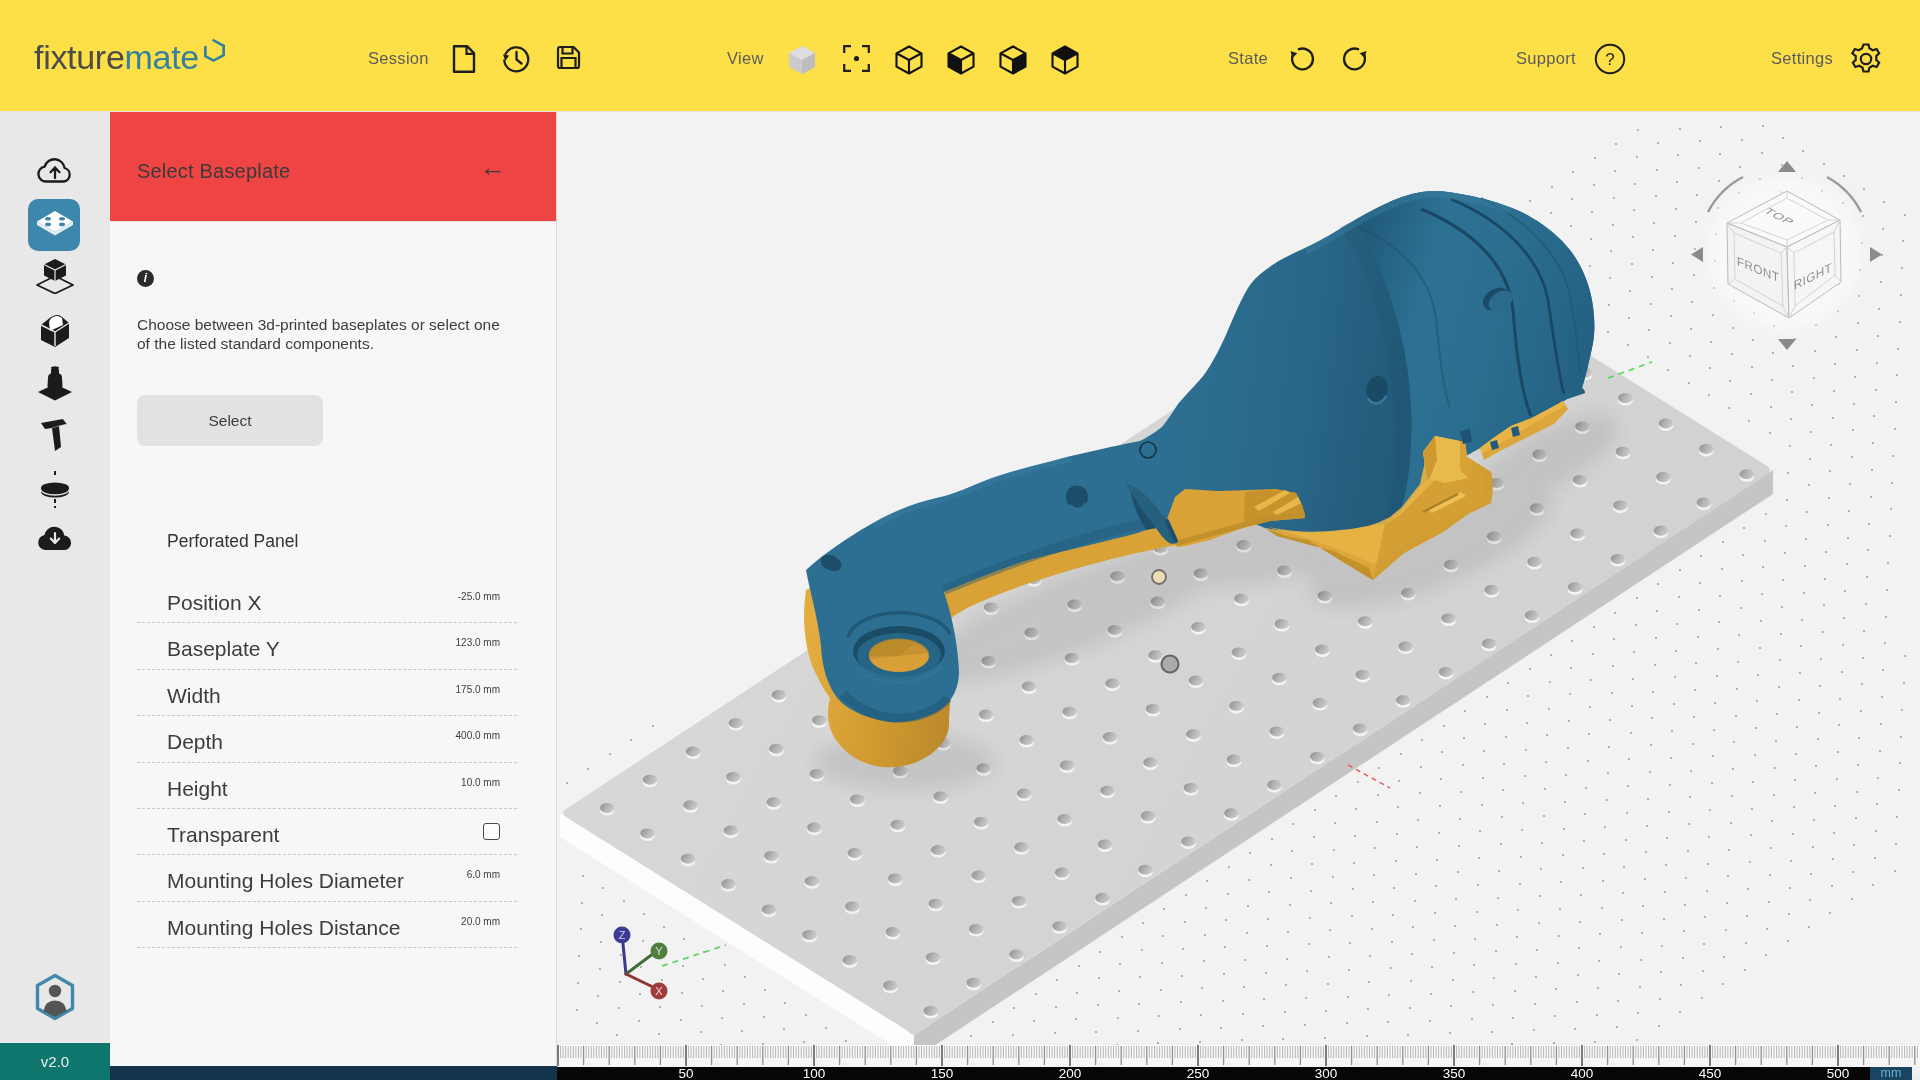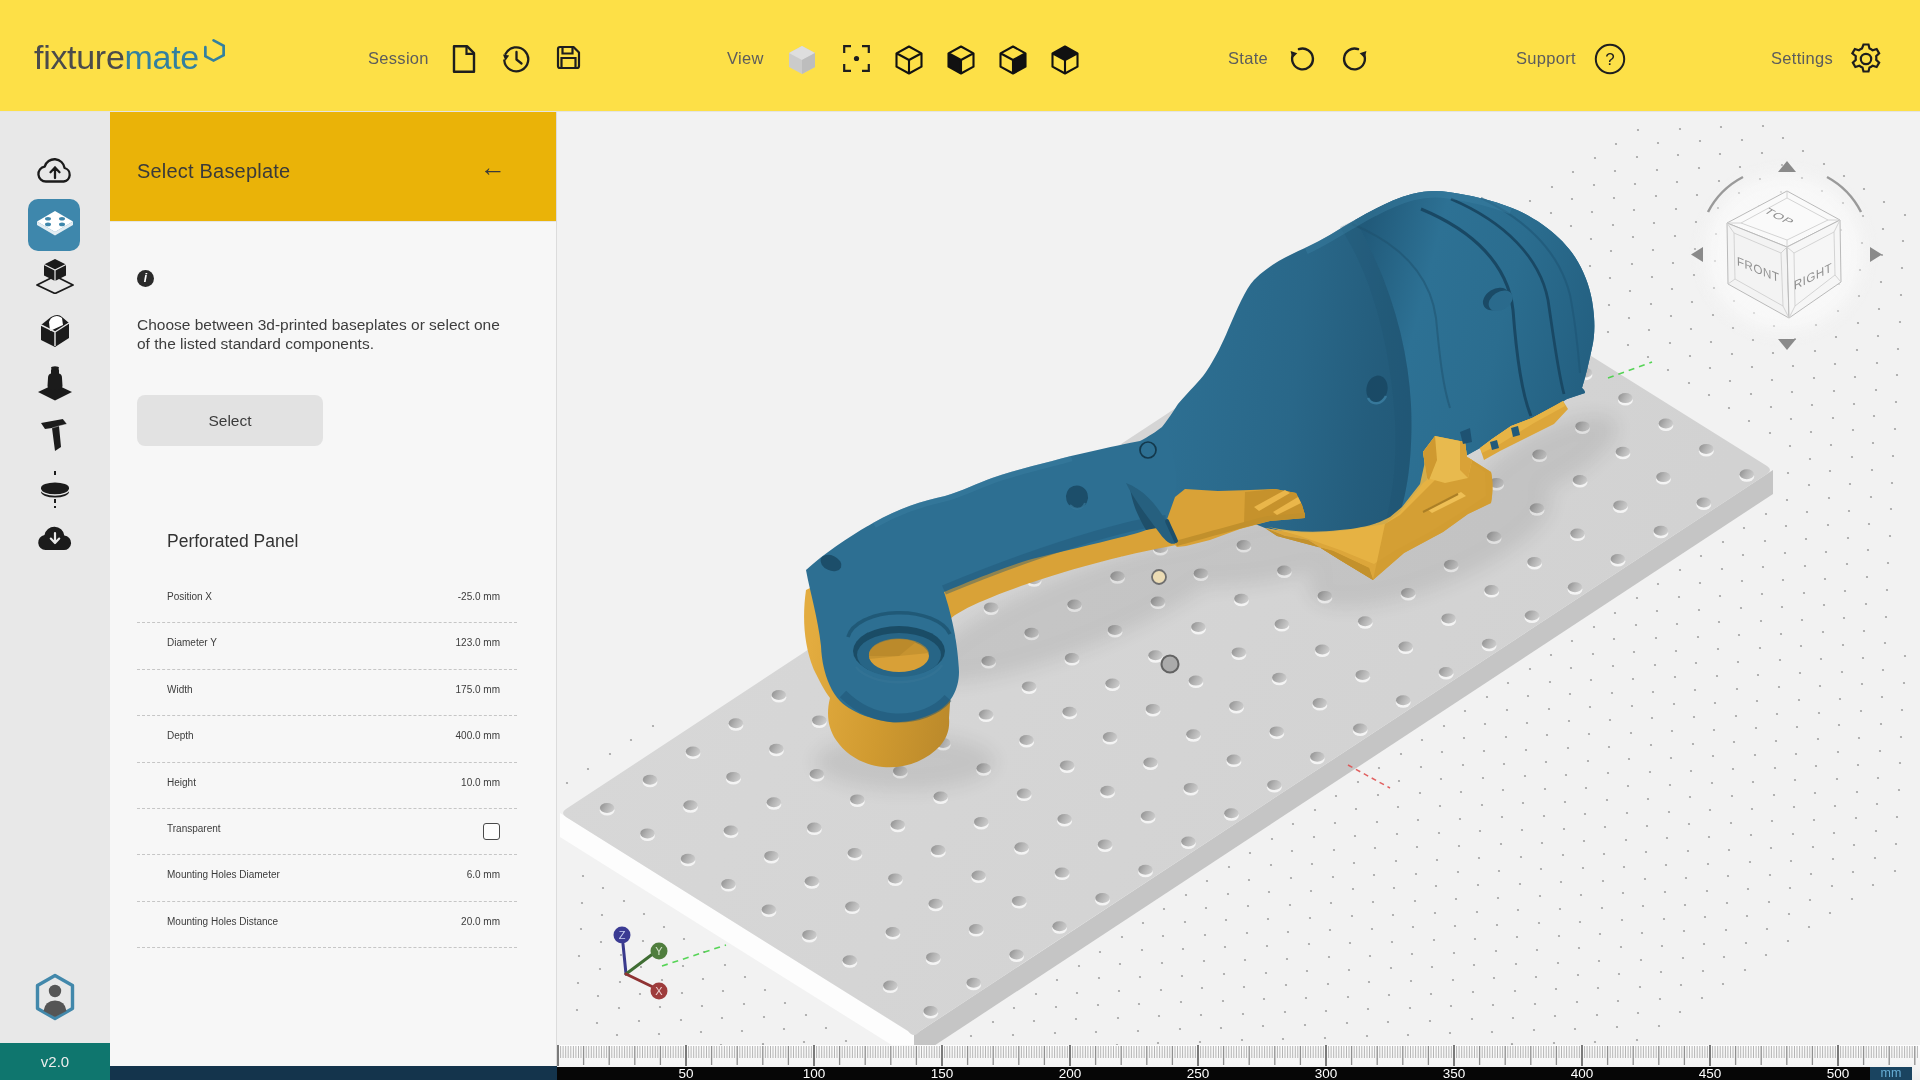--- a/index.html
+++ b/index.html
@@ -16,33 +16,33 @@
 .ticon { position:absolute; top:45px; }
 
 #sidebar { position:absolute; left:0; top:112px; width:110px; height:931px; background:#e8e8e8; }
 #sidebar svg { position:absolute; left:50%; transform:translateX(-50%); }
 .seltile { position:absolute; left:28px; top:87px; width:52px; height:52px; background:#3e87ac; border-radius:10px; }
 #vbar { position:absolute; left:0; top:1043px; width:110px; height:37px; background:#0f766e;
   color:#ededed; font-size:15px; line-height:37px; text-align:center; }
 
 #panel { position:absolute; left:110px; top:112px; width:447px; height:954px; background:#f7f7f7;
   border-right:1px solid #dcdcdc; }
-#phead { position:absolute; left:0; top:0; width:446px; height:110px; background:#eab308;
+#phead { position:absolute; left:0; top:0; width:446px; height:110px; background:#ef4444;
   border-bottom:1px solid #e5e5e5; }
 #phead .title { position:absolute; left:27px; top:48px; font-size:20px; color:#3a3a3a; letter-spacing:0.2px; }
 #phead .back { position:absolute; left:370px; top:40px; font-size:26px; color:#3a3a3a; }
 .info { position:absolute; left:27px; top:158px; width:17px; height:17px; background:#2b2b2b;
   border-radius:50%; color:#fff; font-size:12px; font-weight:bold; text-align:center; line-height:17px; font-style:italic; }
 #ptext { position:absolute; left:27px; top:203px; width:375px; font-size:15.5px; line-height:19px; color:#3d3d3d; }
 #selbtn { position:absolute; left:27px; top:283px; width:186px; height:51px; background:#e2e2e2;
   border-radius:8px; font-size:15.5px; color:#3b3b3b; text-align:center; line-height:51px; }
 #ptitle2 { position:absolute; left:27px; top:419px; font-size:17.5px; color:#333;margin-left:30px; }
 #ptable { position:absolute; left:27px; top:465px; width:380px; }
 .prow { position:relative; height:46.4px; border-bottom:1px dashed #c6c6c6; }
-.prow .lab { position:absolute; left:30px; top:14px; font-size:10px; color:#3c3c3c; }
+.prow .lab { position:absolute; left:30px; top:14px; font-size:21px; color:#3c3c3c; }
 .prow .val { position:absolute; right:17px; top:14px; font-size:10px; color:#3c3c3c; }
 .cbx { position:absolute; right:17px; top:14px; width:17px; height:17px; background:#fdfdfd;
   border:1.6px solid #4a4a4a; border-radius:3px; }
 
 #navybar { position:absolute; left:110px; top:1066px; width:447px; height:14px; background:#14344c; }
 #rulerwrap { position:absolute; left:557px; top:1045px; width:1363px; height:35px;
   background:linear-gradient(#fdfdfd,#ededed); }
 #blackband { position:absolute; left:557px; top:1067px; width:1313px; height:13px; background:#060606; }
 .rnum { position:absolute; top:-1px; transform:translateX(-50%); color:#fff; font-size:13.5px; }
 #mmchip { position:absolute; left:1870px; top:1067px; width:42px; height:13px; background:#1a4460;
@@ -209,21 +209,21 @@
   <div class="info">i</div>
   <div id="ptext">Choose between 3d-printed baseplates or select one of the listed standard components.</div>
   <div id="selbtn">Select</div>
   <div id="ptitle2">Perforated Panel</div>
   <div id="ptable">
     <div class="prow">
           <span class="lab">Position X</span>
           <span class="val">-25.0 mm</span>
         </div>
     <div class="prow">
-          <span class="lab">Diameter Y</span>
+          <span class="lab">Baseplate Y</span>
           <span class="val">123.0 mm</span>
         </div>
     <div class="prow">
           <span class="lab">Width</span>
           <span class="val">175.0 mm</span>
         </div>
     <div class="prow">
           <span class="lab">Depth</span>
           <span class="val">400.0 mm</span>
         </div>

